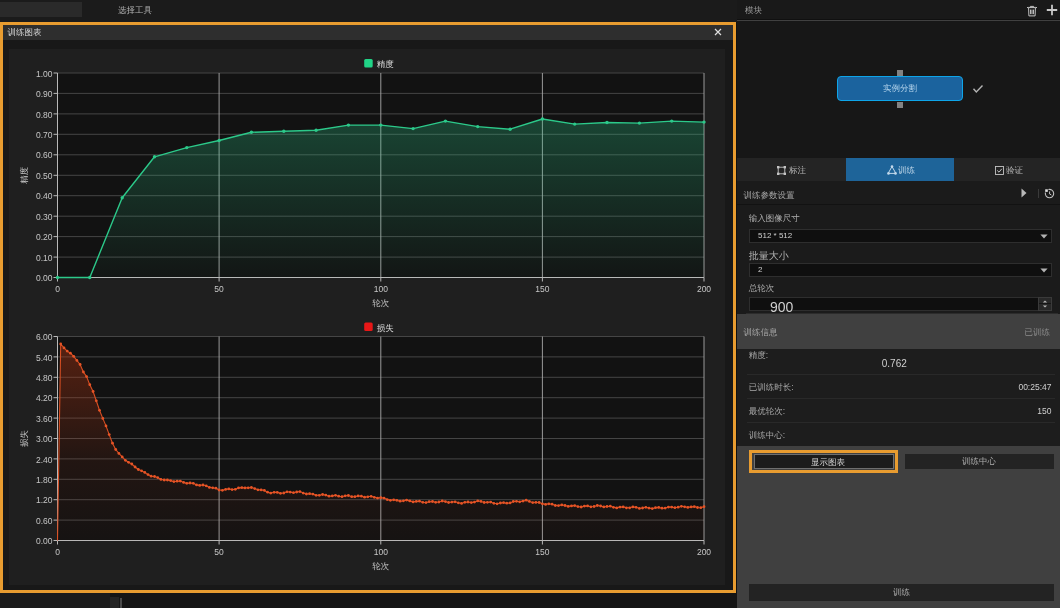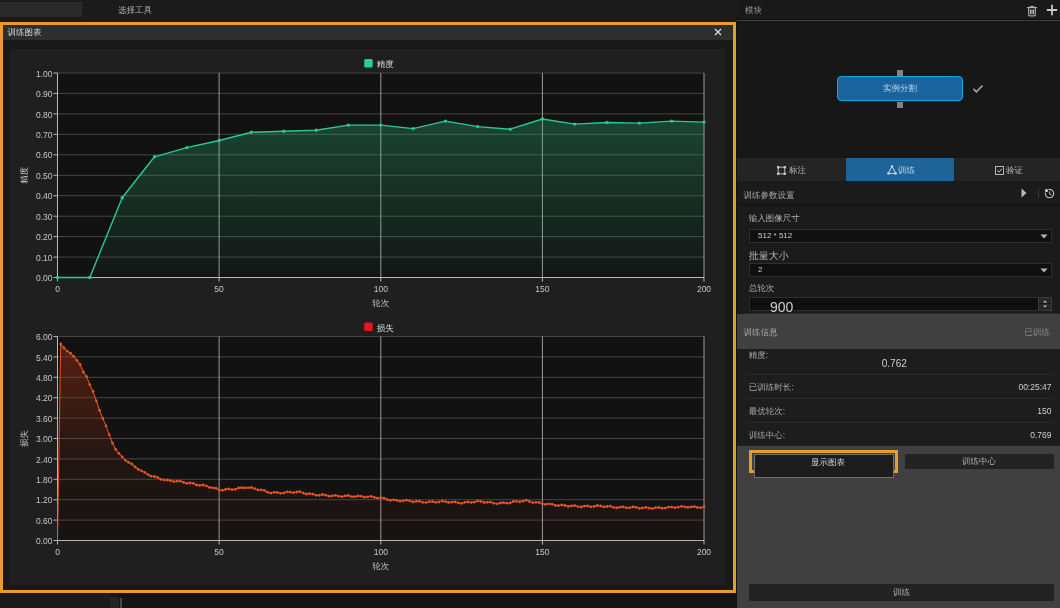--- a/index.html
+++ b/index.html
@@ -98,24 +98,23 @@
   <div class="abs" style="left:11.8px;top:350px;font-size:8.5px;color:#a8a8a8;">精度:</div>
   <div class="abs" style="left:0;top:358px;width:314.5px;font-size:10px;color:#cfcfcf;text-align:center;">0.762</div>
   <div class="abs" style="left:10px;top:373.5px;width:308px;height:1px;background:#292929;"></div>
   <div class="abs" style="left:11.8px;top:382.4px;font-size:8.5px;color:#a8a8a8;">已训练时长:</div>
   <div class="abs" style="left:0;top:382.4px;width:314.5px;font-size:8.5px;color:#cfcfcf;text-align:right;">00:25:47</div>
   <div class="abs" style="left:10px;top:397.5px;width:308px;height:1px;background:#292929;"></div>
   <div class="abs" style="left:11.8px;top:406.2px;font-size:8.5px;color:#a8a8a8;">最优轮次:</div>
   <div class="abs" style="left:0;top:406.2px;width:314.5px;font-size:8.5px;color:#cfcfcf;text-align:right;">150</div>
   <div class="abs" style="left:10px;top:421.5px;width:308px;height:1px;background:#292929;"></div>
   <div class="abs" style="left:11.8px;top:430px;font-size:8.5px;color:#a8a8a8;">训练中心:</div>
-  <div class="abs" style="left:0;top:430px;width:314.5px;font-size:8.5px;color:#cfcfcf;text-align:right;">0.769</div>
 
   <div class="abs" style="left:12.3px;top:427.6px;width:148.8px;height:23.2px;border:3px solid #e89c30;top:449.6px;"></div>
-  <div class="abs" style="left:17px;top:454px;width:140px;height:24px;background:#1c1c1c;border:1px solid #6f6f6f;color:#d6d6d6;font-size:8.5px;text-align:center;line-height:14px;padding-left:8px;">显示图表</div>
+  <div class="abs" style="left:17px;top:454px;width:140px;height:15px;background:#1c1c1c;border:1px solid #6f6f6f;color:#d6d6d6;font-size:8.5px;text-align:center;line-height:14px;padding-left:8px;">显示图表</div>
   <div class="abs" style="left:167.5px;top:453.5px;width:149px;height:15px;background:#232323;color:#b0b0b0;font-size:8.5px;text-align:center;line-height:15px;">训练中心</div>
   <div class="abs" style="left:12.3px;top:584px;width:304.5px;height:17.3px;background:#232323;color:#b0b0b0;font-size:8.5px;text-align:center;line-height:17px;">训练</div>
 </div>
 
 <div class="abs" style="left:0;top:22px;width:735.5px;height:570.5px;border:3px solid #e89c30;background:#181818;">
   <div class="abs" style="left:0;top:0;width:729.5px;height:14.5px;background:#2e2e2e;"></div>
   <div class="abs" style="left:4.5px;top:2px;font-size:8.5px;color:#dcdcdc;">训练图表</div>
   <svg class="abs" style="left:710.5px;top:2.5px" width="8" height="8" viewBox="0 0 8 8">
       <path d="M1 1 L7 7 M7 1 L1 7" stroke="#e0e0e0" stroke-width="1.2"></path>
     </svg>

